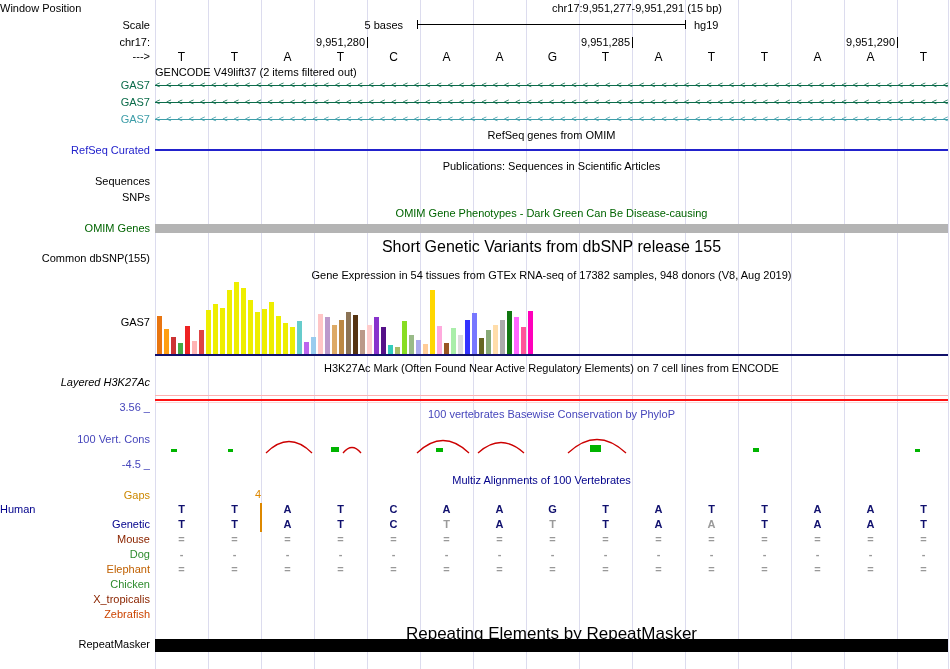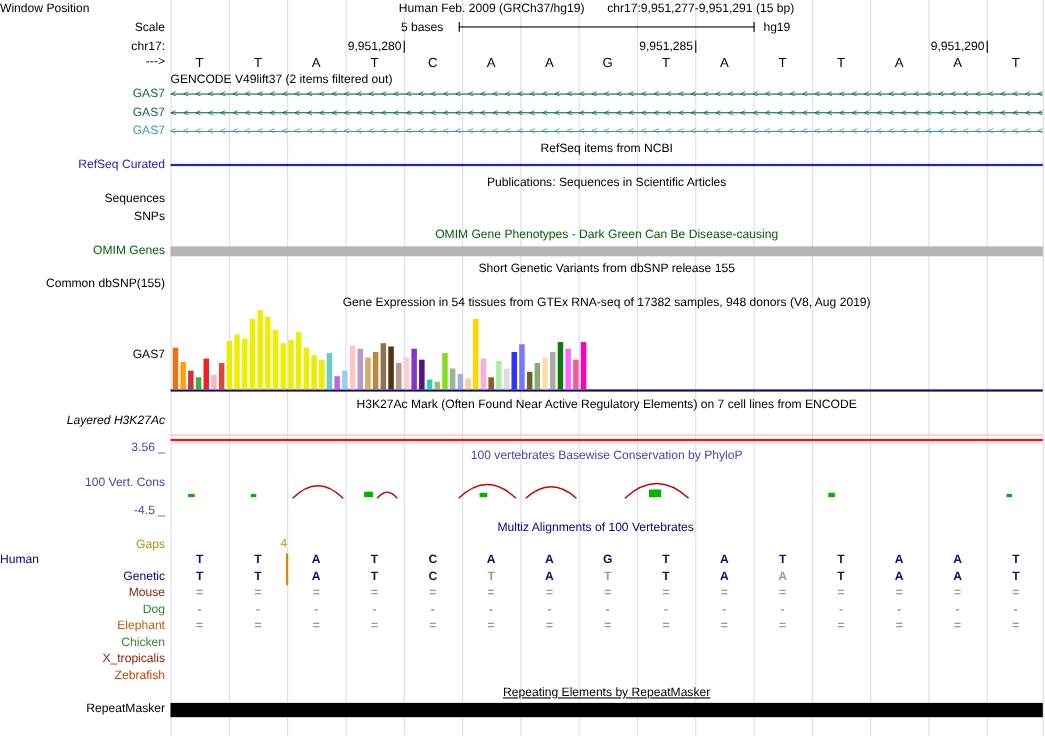--- a/index.html
+++ b/index.html
@@ -61,21 +61,20 @@
       <div style="position: absolute; left: 0px; top: 518px; width: 150px; text-align: right; color: rgb(0, 0, 139); font-size: 11px; line-height: 13px;">Genetic</div>
       <div style="position: absolute; left: 0px; top: 533px; width: 150px; text-align: right; color: rgb(139, 37, 0); font-size: 11px; line-height: 13px;">Mouse</div>
       <div style="position: absolute; left: 0px; top: 548px; width: 150px; text-align: right; color: rgb(46, 139, 46); font-size: 11px; line-height: 13px;">Dog</div>
       <div style="position: absolute; left: 0px; top: 563px; width: 150px; text-align: right; color: rgb(192, 96, 0); font-size: 11px; line-height: 13px;">Elephant</div>
       <div style="position: absolute; left: 0px; top: 578px; width: 150px; text-align: right; color: rgb(46, 139, 46); font-size: 11px; line-height: 13px;">Chicken</div>
       <div style="position: absolute; left: 0px; top: 593px; width: 150px; text-align: right; color: rgb(139, 37, 0); font-size: 11px; line-height: 13px;">X_tropicalis</div>
       <div style="position: absolute; left: 0px; top: 608px; width: 150px; text-align: right; color: rgb(204, 68, 0); font-size: 11px; line-height: 13px;">Zebrafish</div>
       <div style="position: absolute; left: 0px; top: 638px; width: 150px; text-align: right; color: rgb(0, 0, 0); font-size: 11px; line-height: 13px;">RepeatMasker</div>
     </div>
 
-  <div id="assembly-label" class="abs">Human Feb. 2009 (GRCh37/hg19)</div>
   <div id="window-position-value" class="abs">chr17:9,951,277-9,951,291 (15 bp)</div>
 
   <div id="scale-label" class="abs">5 bases</div>
   <div id="scale-bar" class="abs"></div>
   <div id="scale-tick-left" class="abs"></div>
   <div id="scale-tick-right" class="abs"></div>
   <div id="genome-build-label" class="abs">hg19</div>
 
   <div id="coords">
       <div style="position: absolute; left: 293px; top: 36px; width: 72px; text-align: right; font-size: 11px; color: rgb(0, 0, 0);">9,951,280</div>
@@ -97,29 +96,29 @@
       <div style="position: absolute; left: 579px; top: 50px; width: 53px; text-align: center; font-size: 12px; color: rgb(0, 0, 0);">T</div>
       <div style="position: absolute; left: 632px; top: 50px; width: 53px; text-align: center; font-size: 12px; color: rgb(0, 0, 0);">A</div>
       <div style="position: absolute; left: 685px; top: 50px; width: 53px; text-align: center; font-size: 12px; color: rgb(0, 0, 0);">T</div>
       <div style="position: absolute; left: 738px; top: 50px; width: 53px; text-align: center; font-size: 12px; color: rgb(0, 0, 0);">T</div>
       <div style="position: absolute; left: 791px; top: 50px; width: 53px; text-align: center; font-size: 12px; color: rgb(0, 0, 0);">A</div>
       <div style="position: absolute; left: 844px; top: 50px; width: 53px; text-align: center; font-size: 12px; color: rgb(0, 0, 0);">A</div>
       <div style="position: absolute; left: 897px; top: 50px; width: 53px; text-align: center; font-size: 12px; color: rgb(0, 0, 0);">T</div>
     </div>
   <div id="titles">
       <div style="position: absolute; left: 155px; top: 66px; width: 793px; font-size: 11px; color: rgb(0, 0, 0);">GENCODE V49lift37 (2 items filtered out)</div>
-      <div style="position: absolute; left: 155px; top: 129px; width: 793px; text-align: center; font-size: 11px; color: rgb(0, 0, 0);">RefSeq items from NCBI</div>
+      <div style="position: absolute; left: 155px; top: 129px; width: 793px; text-align: center; font-size: 11px; color: rgb(0, 0, 0);">RefSeq genes from OMIM</div>
       <div style="position: absolute; left: 155px; top: 160px; width: 793px; text-align: center; font-size: 11px; color: rgb(0, 0, 0);">Publications: Sequences in Scientific Articles</div>
       <div style="position: absolute; left: 155px; top: 207px; width: 793px; text-align: center; font-size: 11px; color: rgb(0, 100, 0);">OMIM Gene Phenotypes - Dark Green Can Be Disease-causing</div>
-      <div style="position: absolute; left: 155px; top: 238px; width: 793px; text-align: center; font-size: 11px; color: rgb(0, 0, 0);">Short Genetic Variants from dbSNP release 155</div>
+      <div style="position: absolute; left: 155px; top: 238px; width: 793px; text-align: center; font-size: 16px; color: rgb(0, 0, 0);">Short Genetic Variants from dbSNP release 155</div>
       <div style="position: absolute; left: 155px; top: 269px; width: 793px; text-align: center; font-size: 11px; color: rgb(0, 0, 0);">Gene Expression in 54 tissues from GTEx RNA-seq of 17382 samples, 948 donors (V8, Aug 2019)</div>
       <div style="position: absolute; left: 155px; top: 362px; width: 793px; text-align: center; font-size: 11px; color: rgb(0, 0, 0);">H3K27Ac Mark (Often Found Near Active Regulatory Elements) on 7 cell lines from ENCODE</div>
       <div style="position: absolute; left: 155px; top: 408px; width: 793px; text-align: center; font-size: 11px; color: rgb(69, 69, 187);">100 vertebrates Basewise Conservation by PhyloP</div>
       <div style="position: absolute; left: 145px; top: 474px; width: 793px; text-align: center; font-size: 11px; color: rgb(0, 0, 139);">Multiz Alignments of 100 Vertebrates</div>
-      <div style="position: absolute; left: 155px; top: 624px; width: 793px; text-align: center; font-size: 11px; color: rgb(0, 0, 0); text-decoration: underline;">Repeating Elements by RepeatMasker</div>
+      <div style="position: absolute; left: 155px; top: 624px; width: 793px; text-align: center; font-size: 17px; color: rgb(0, 0, 0); text-decoration: underline;">Repeating Elements by RepeatMasker</div>
     </div>
   <div id="gencode-rows">
       <div style="position: absolute; left: 155px; top: 81px; width: 793px; height: 9px; overflow: hidden;">
         <div style="position: absolute; left: 0px; top: 4px; width: 100%; height: 1px; background: rgb(11, 107, 74);"></div>
         <div style="position: absolute; left: 0px; top: 0px; font-size: 9px; line-height: 9px; letter-spacing: 6px; white-space: nowrap; color: rgb(11, 107, 74);">&lt;&lt;&lt;&lt;&lt;&lt;&lt;&lt;&lt;&lt;&lt;&lt;&lt;&lt;&lt;&lt;&lt;&lt;&lt;&lt;&lt;&lt;&lt;&lt;&lt;&lt;&lt;&lt;&lt;&lt;&lt;&lt;&lt;&lt;&lt;&lt;&lt;&lt;&lt;&lt;&lt;&lt;&lt;&lt;&lt;&lt;&lt;&lt;&lt;&lt;&lt;&lt;&lt;&lt;&lt;&lt;&lt;&lt;&lt;&lt;&lt;&lt;&lt;&lt;&lt;&lt;&lt;&lt;&lt;&lt;&lt;&lt;&lt;&lt;&lt;&lt;</div>
       </div>
       <div style="position: absolute; left: 155px; top: 98px; width: 793px; height: 9px; overflow: hidden;">
         <div style="position: absolute; left: 0px; top: 4px; width: 100%; height: 1px; background: rgb(11, 107, 74);"></div>
         <div style="position: absolute; left: 0px; top: 0px; font-size: 9px; line-height: 9px; letter-spacing: 6px; white-space: nowrap; color: rgb(11, 107, 74);">&lt;&lt;&lt;&lt;&lt;&lt;&lt;&lt;&lt;&lt;&lt;&lt;&lt;&lt;&lt;&lt;&lt;&lt;&lt;&lt;&lt;&lt;&lt;&lt;&lt;&lt;&lt;&lt;&lt;&lt;&lt;&lt;&lt;&lt;&lt;&lt;&lt;&lt;&lt;&lt;&lt;&lt;&lt;&lt;&lt;&lt;&lt;&lt;&lt;&lt;&lt;&lt;&lt;&lt;&lt;&lt;&lt;&lt;&lt;&lt;&lt;&lt;&lt;&lt;&lt;&lt;&lt;&lt;&lt;&lt;&lt;&lt;&lt;&lt;&lt;&lt;</div>
       </div>

